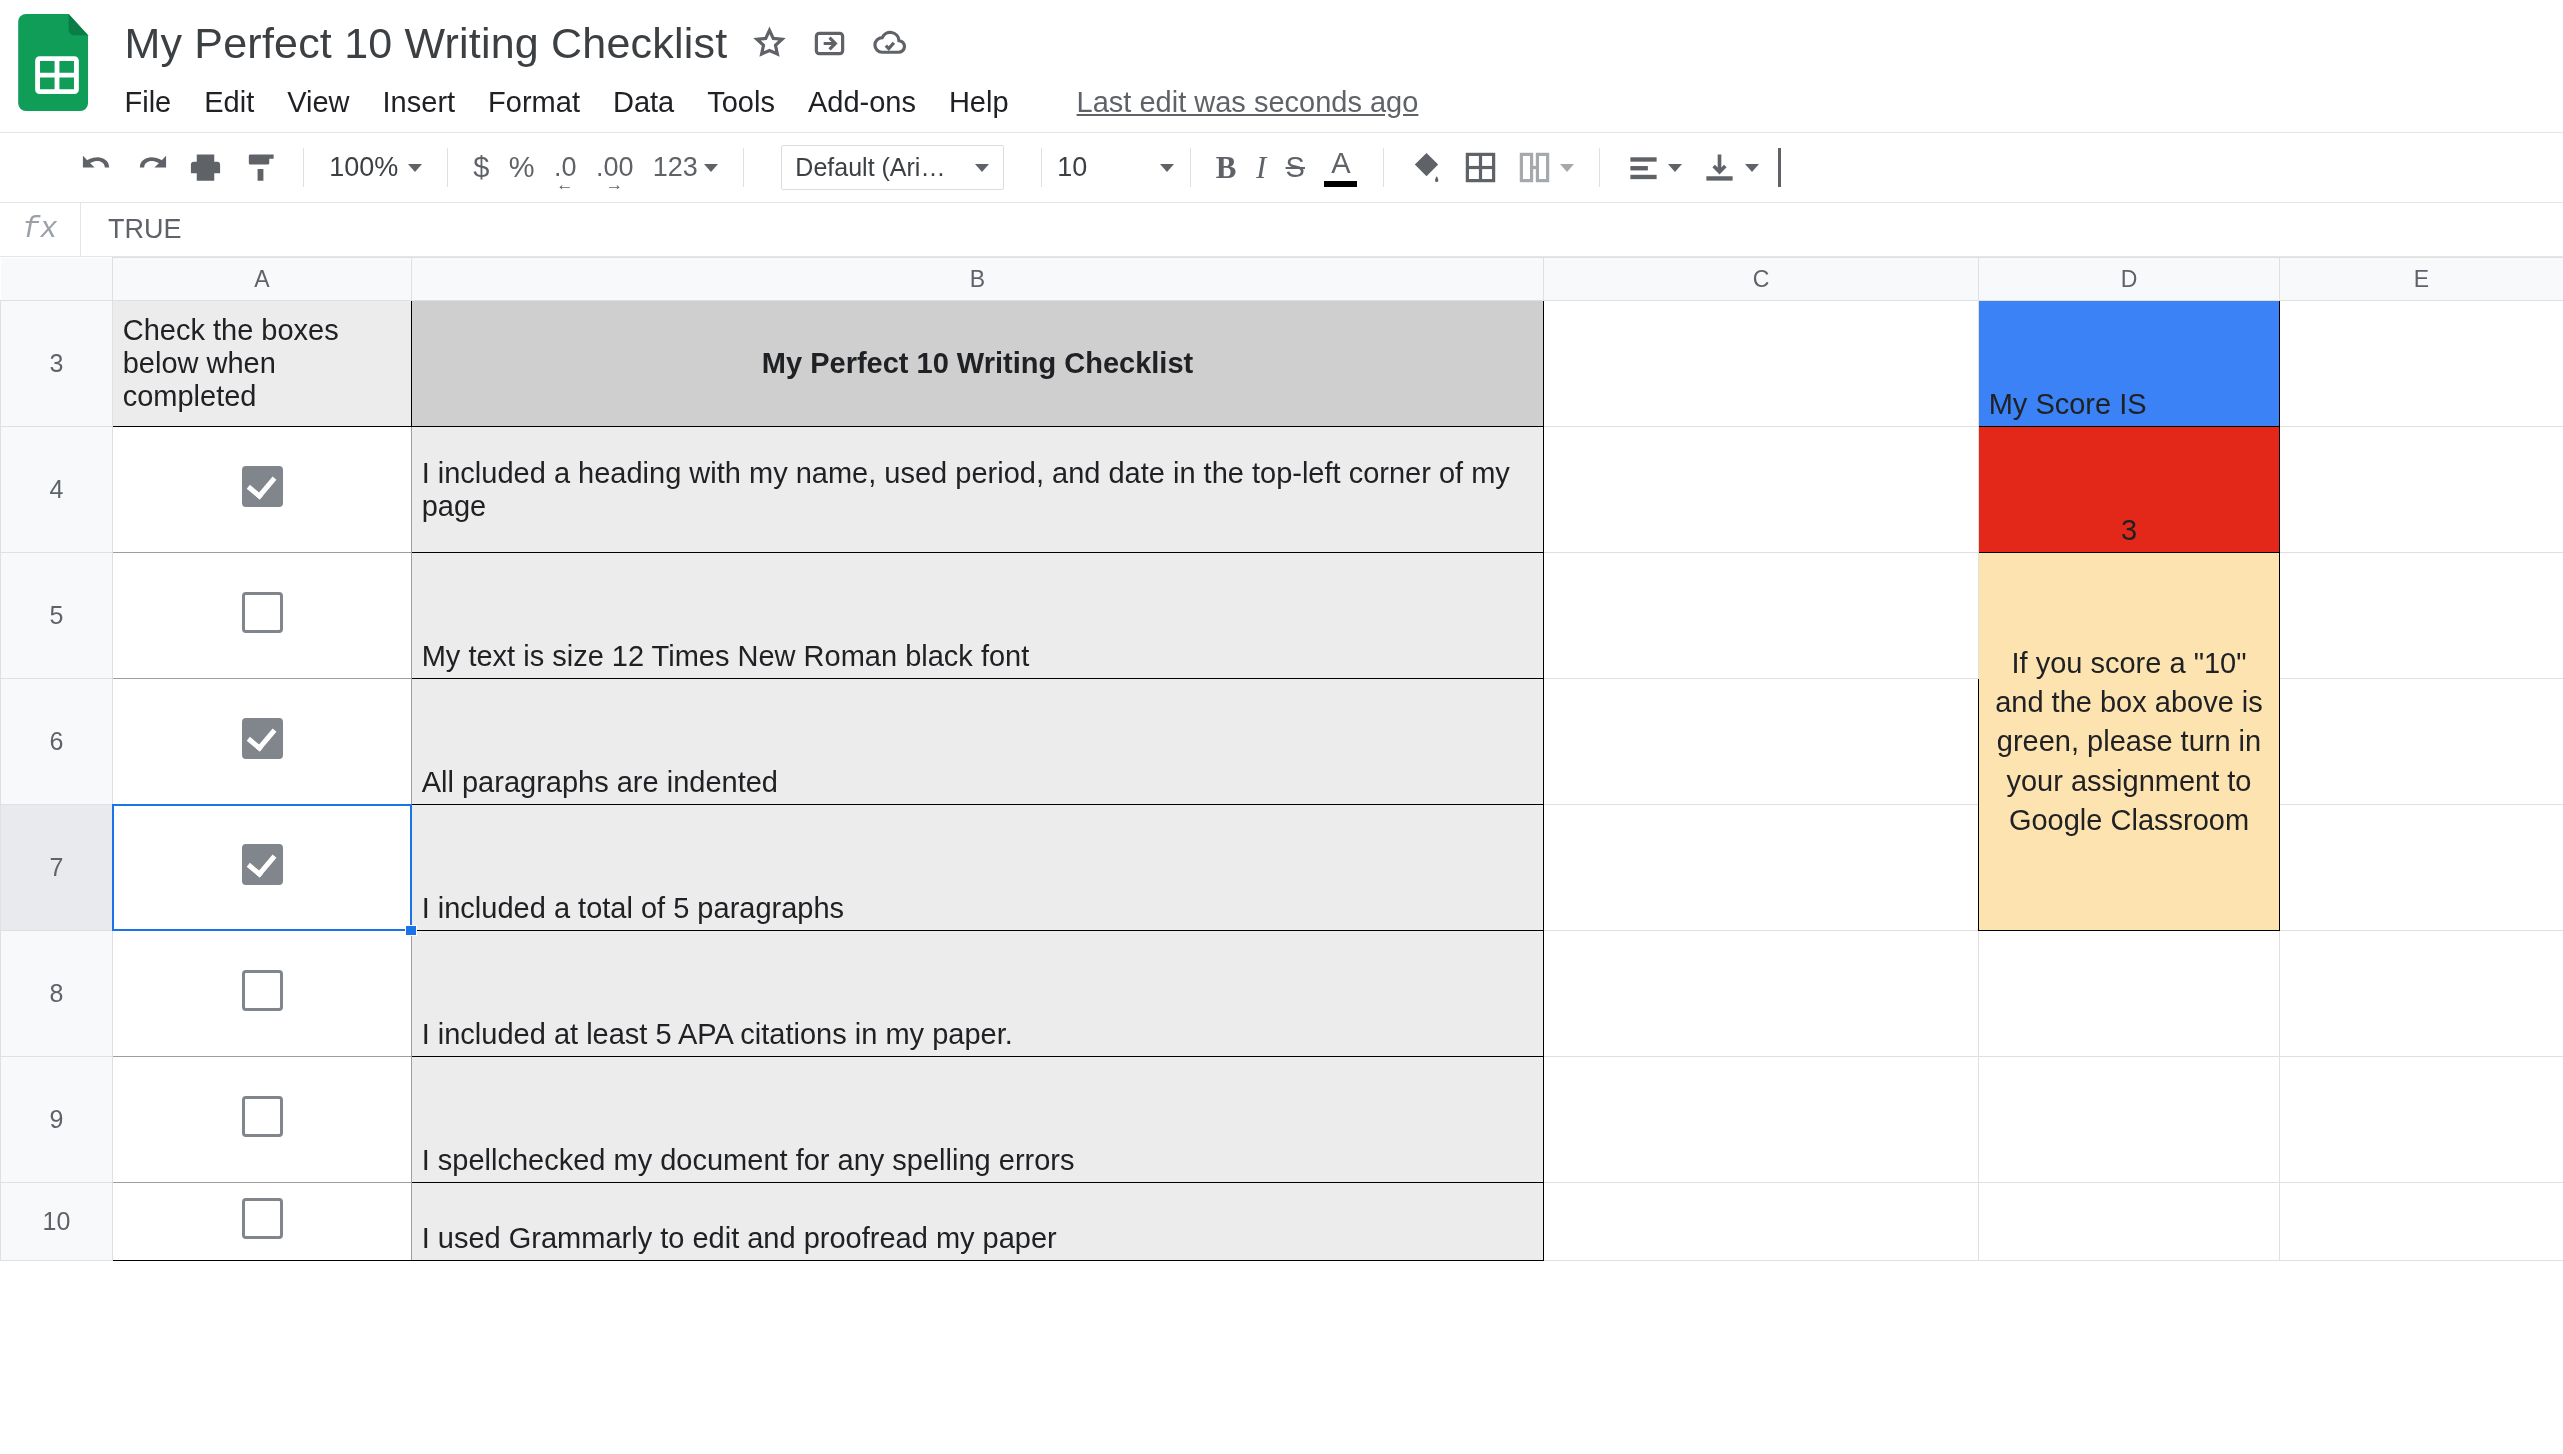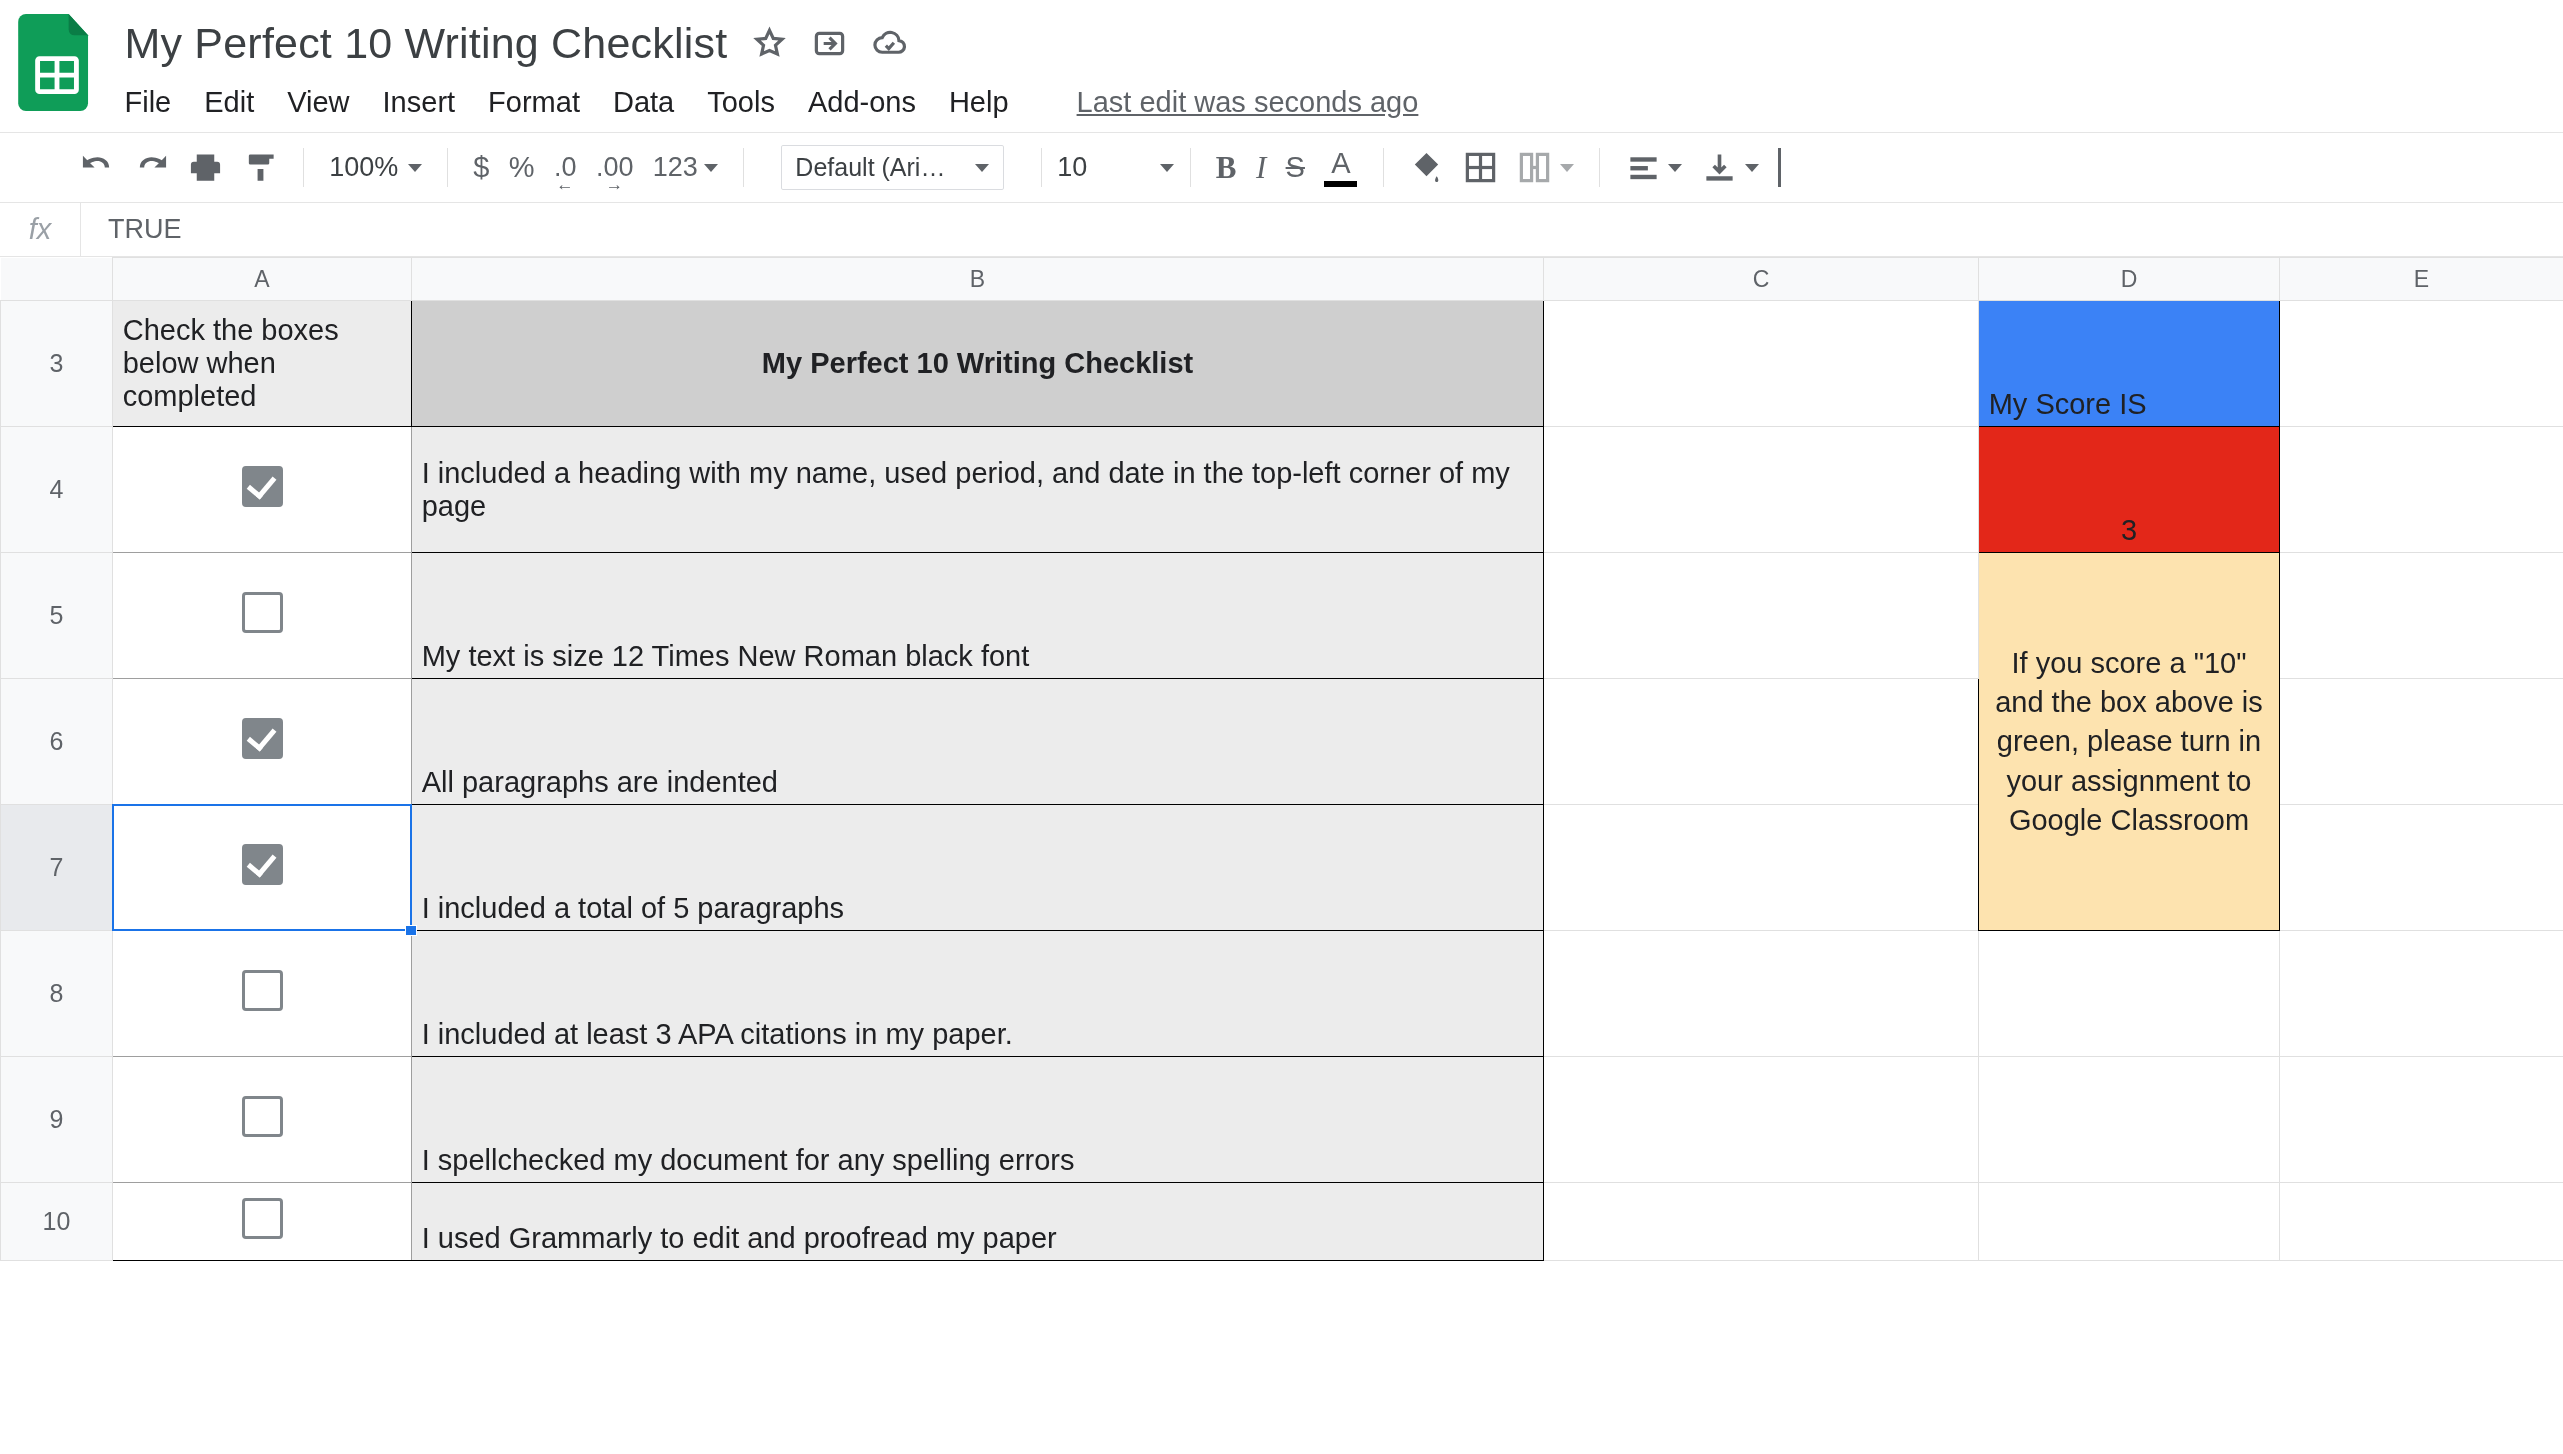--- a/index.html
+++ b/index.html
@@ -24,21 +24,21 @@
   .fontbox { display:inline-flex; align-items:center; justify-content:space-between; border:1px solid #dadce0; border-radius:1.9px; height:45px; padding:0 13.6px; font-size:25px; color:#3c4043; width:223px; margin:0 21.4px;}
   .sizebox { display:inline-flex; align-items:center; justify-content:space-between; height:45px; font-size:27px; color:#3c4043; width:117px;}
   .arrow-down { width:0; height:0; border-left:7.8px solid transparent; border-right:7.8px solid transparent; border-top:8.7px solid #5f6368; display:inline-block;}
   .bold { font-weight:900; font-family:"Times New Roman",serif; font-size:31px;}
   .ital { font-style:italic; font-family:"Times New Roman",serif; font-size:31px;}
   .strike { text-decoration:line-through; font-size:29px;}
   .tcolor { display:inline-flex; flex-direction:column; align-items:center; line-height:1;}
   .tcolor .bar { width:33px; height:5.8px; background:#000; margin-top:2.9px;}
   
   .fbar { display:flex; align-items:center; height:54px; border-bottom:1px solid #e5e5e5; }
-  .fx { width:80px; text-align:center; font-style:italic; color:#9aa0a6; font-size:29px; font-family:Liberation Sans, sans-serif;}
+  .fx { width:80px; text-align:center; font-style:italic; color:#9aa0a6; font-size:29px; font-family:Liberation Mono, monospace;}
   .fdiv { width:1px; height:100%; background:#e5e5e5;}
   .fval { padding-left:27px; font-size:27px; color:#5f6368;}
   
   .gridwrap { position:relative; overflow:hidden; }
   table.grid { border-collapse:collapse; table-layout:fixed; width:2563px; }
   table.grid td, table.grid th { border:1px solid #e0e0e0; }
   .corner { width:112px; height:43px; background:#f8f9fa; border-top:0!important; border-left:0!important;}
   th.colh { background:#f8f9fa; font-weight:400; color:#5f6368; font-size:23px; height:43px;}
   col.c-row{width:112px;} col.c-a{width:299px;} col.c-b{width:1132px;} col.c-c{width:435px;} col.c-d{width:301px;} col.c-e{width:284px;}
   td.rowh { background:#f8f9fa; text-align:center; color:#5f6368; font-size:25px;}
@@ -279,21 +279,21 @@
     <td class="rowh sel">7</td>
     <td class="cell a-cell selcell"><span class="chk checked"></span><span class="selhandle"></span></td>
     <td class="cell b-cell">I included a total of 5 paragraphs</td>
     <td class="cell"></td>
     <td class="cell"></td>
   </tr>
 
   <tr class="h73">
     <td class="rowh">8</td>
     <td class="cell a-cell"><span class="chk"></span></td>
-    <td class="cell b-cell">I included at least 3 APA citations in my paper.</td>
+    <td class="cell b-cell">I included at least 5 APA citations in my paper.</td>
     <td class="cell"></td>
     <td class="cell"></td>
     <td class="cell"></td>
   </tr>
 
   <tr class="h73">
     <td class="rowh">9</td>
     <td class="cell a-cell"><span class="chk"></span></td>
     <td class="cell b-cell">I spellchecked my document for any spelling errors</td>
     <td class="cell"></td>

